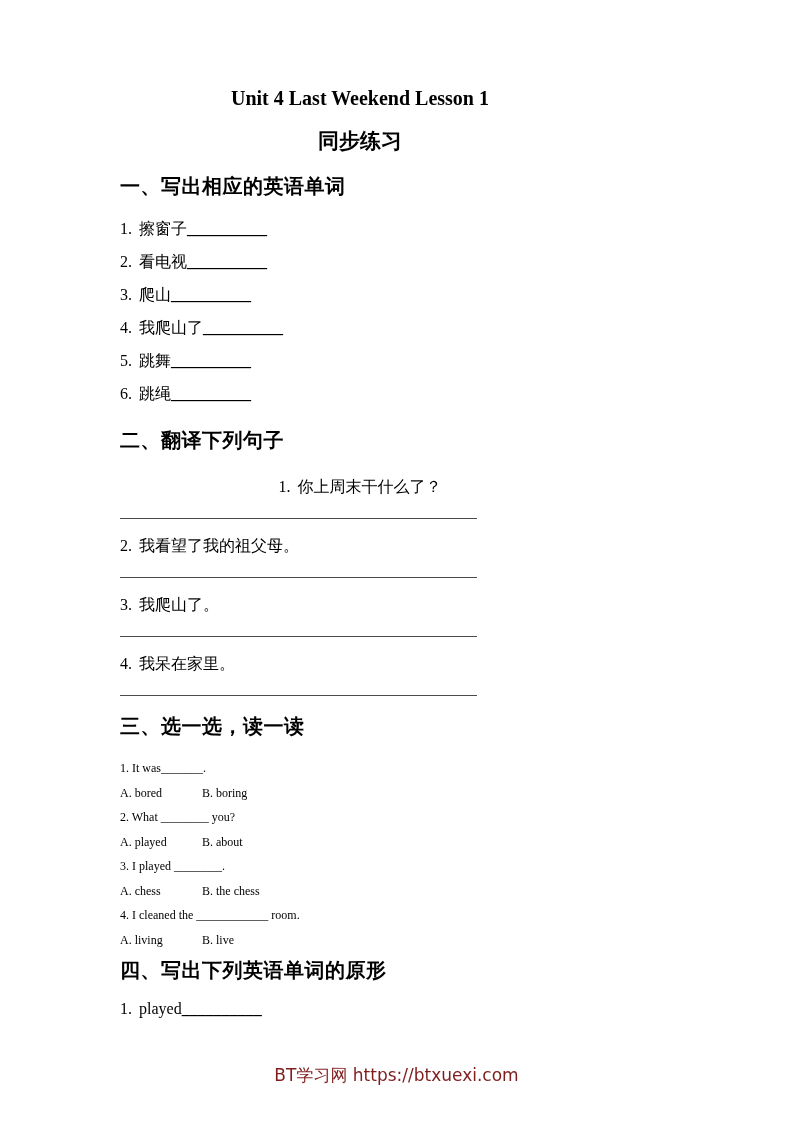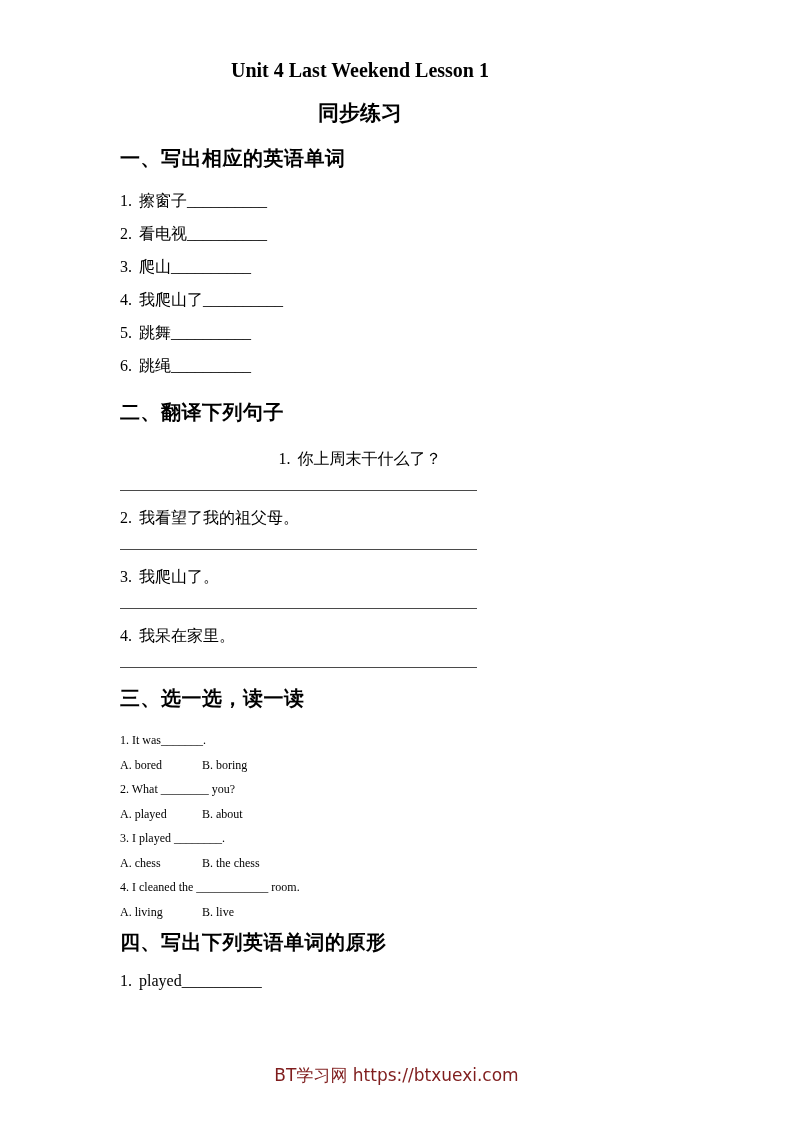--- a/index.html
+++ b/index.html
@@ -3,21 +3,21 @@
 <meta charset="utf-8">
 <style>
   html, body { margin: 0; padding: 0; background: #ffffff; }
   .page {
     position: relative;
     width: 793px;
     height: 1122px;
     margin: 0 auto;
     background: #ffffff;
     box-sizing: border-box;
-    padding: 56px 193px 0 120px;
+    padding: 84px 193px 0 120px;
     font-family: "Liberation Serif", serif;
     color: #000000;
     overflow: hidden;
   }
   .doc-title {
     text-align: center;
     font-size: 20px;
     font-weight: bold;
     line-height: 28px;
     font-family: "Liberation Serif", serif;
@@ -47,21 +47,21 @@
   .answer-line {
     margin-top: 20px;
     width: 357px;
     height: 0;
     border-bottom: 1px solid #4a4a4a;
   }
   .s3-list { margin-top: 16px; font-size: 12px; }
   .s3-list > div { line-height: 24.5px; }
   .optA { display: inline-block; min-width: 82px; }
   .s4-item { margin-top: 14px; font-size: 16px; line-height: 22px; }
-  .blank { white-space: pre; }
+  .blank { white-space: pre; font-weight: bold; }
   .footer {
     position: absolute;
     left: 0;
     top: 1064px;
     width: 100%;
     text-align: center;
     font-family: "DejaVu Sans", sans-serif;
     font-size: 17px;
     color: #7f1d1d;
   }

